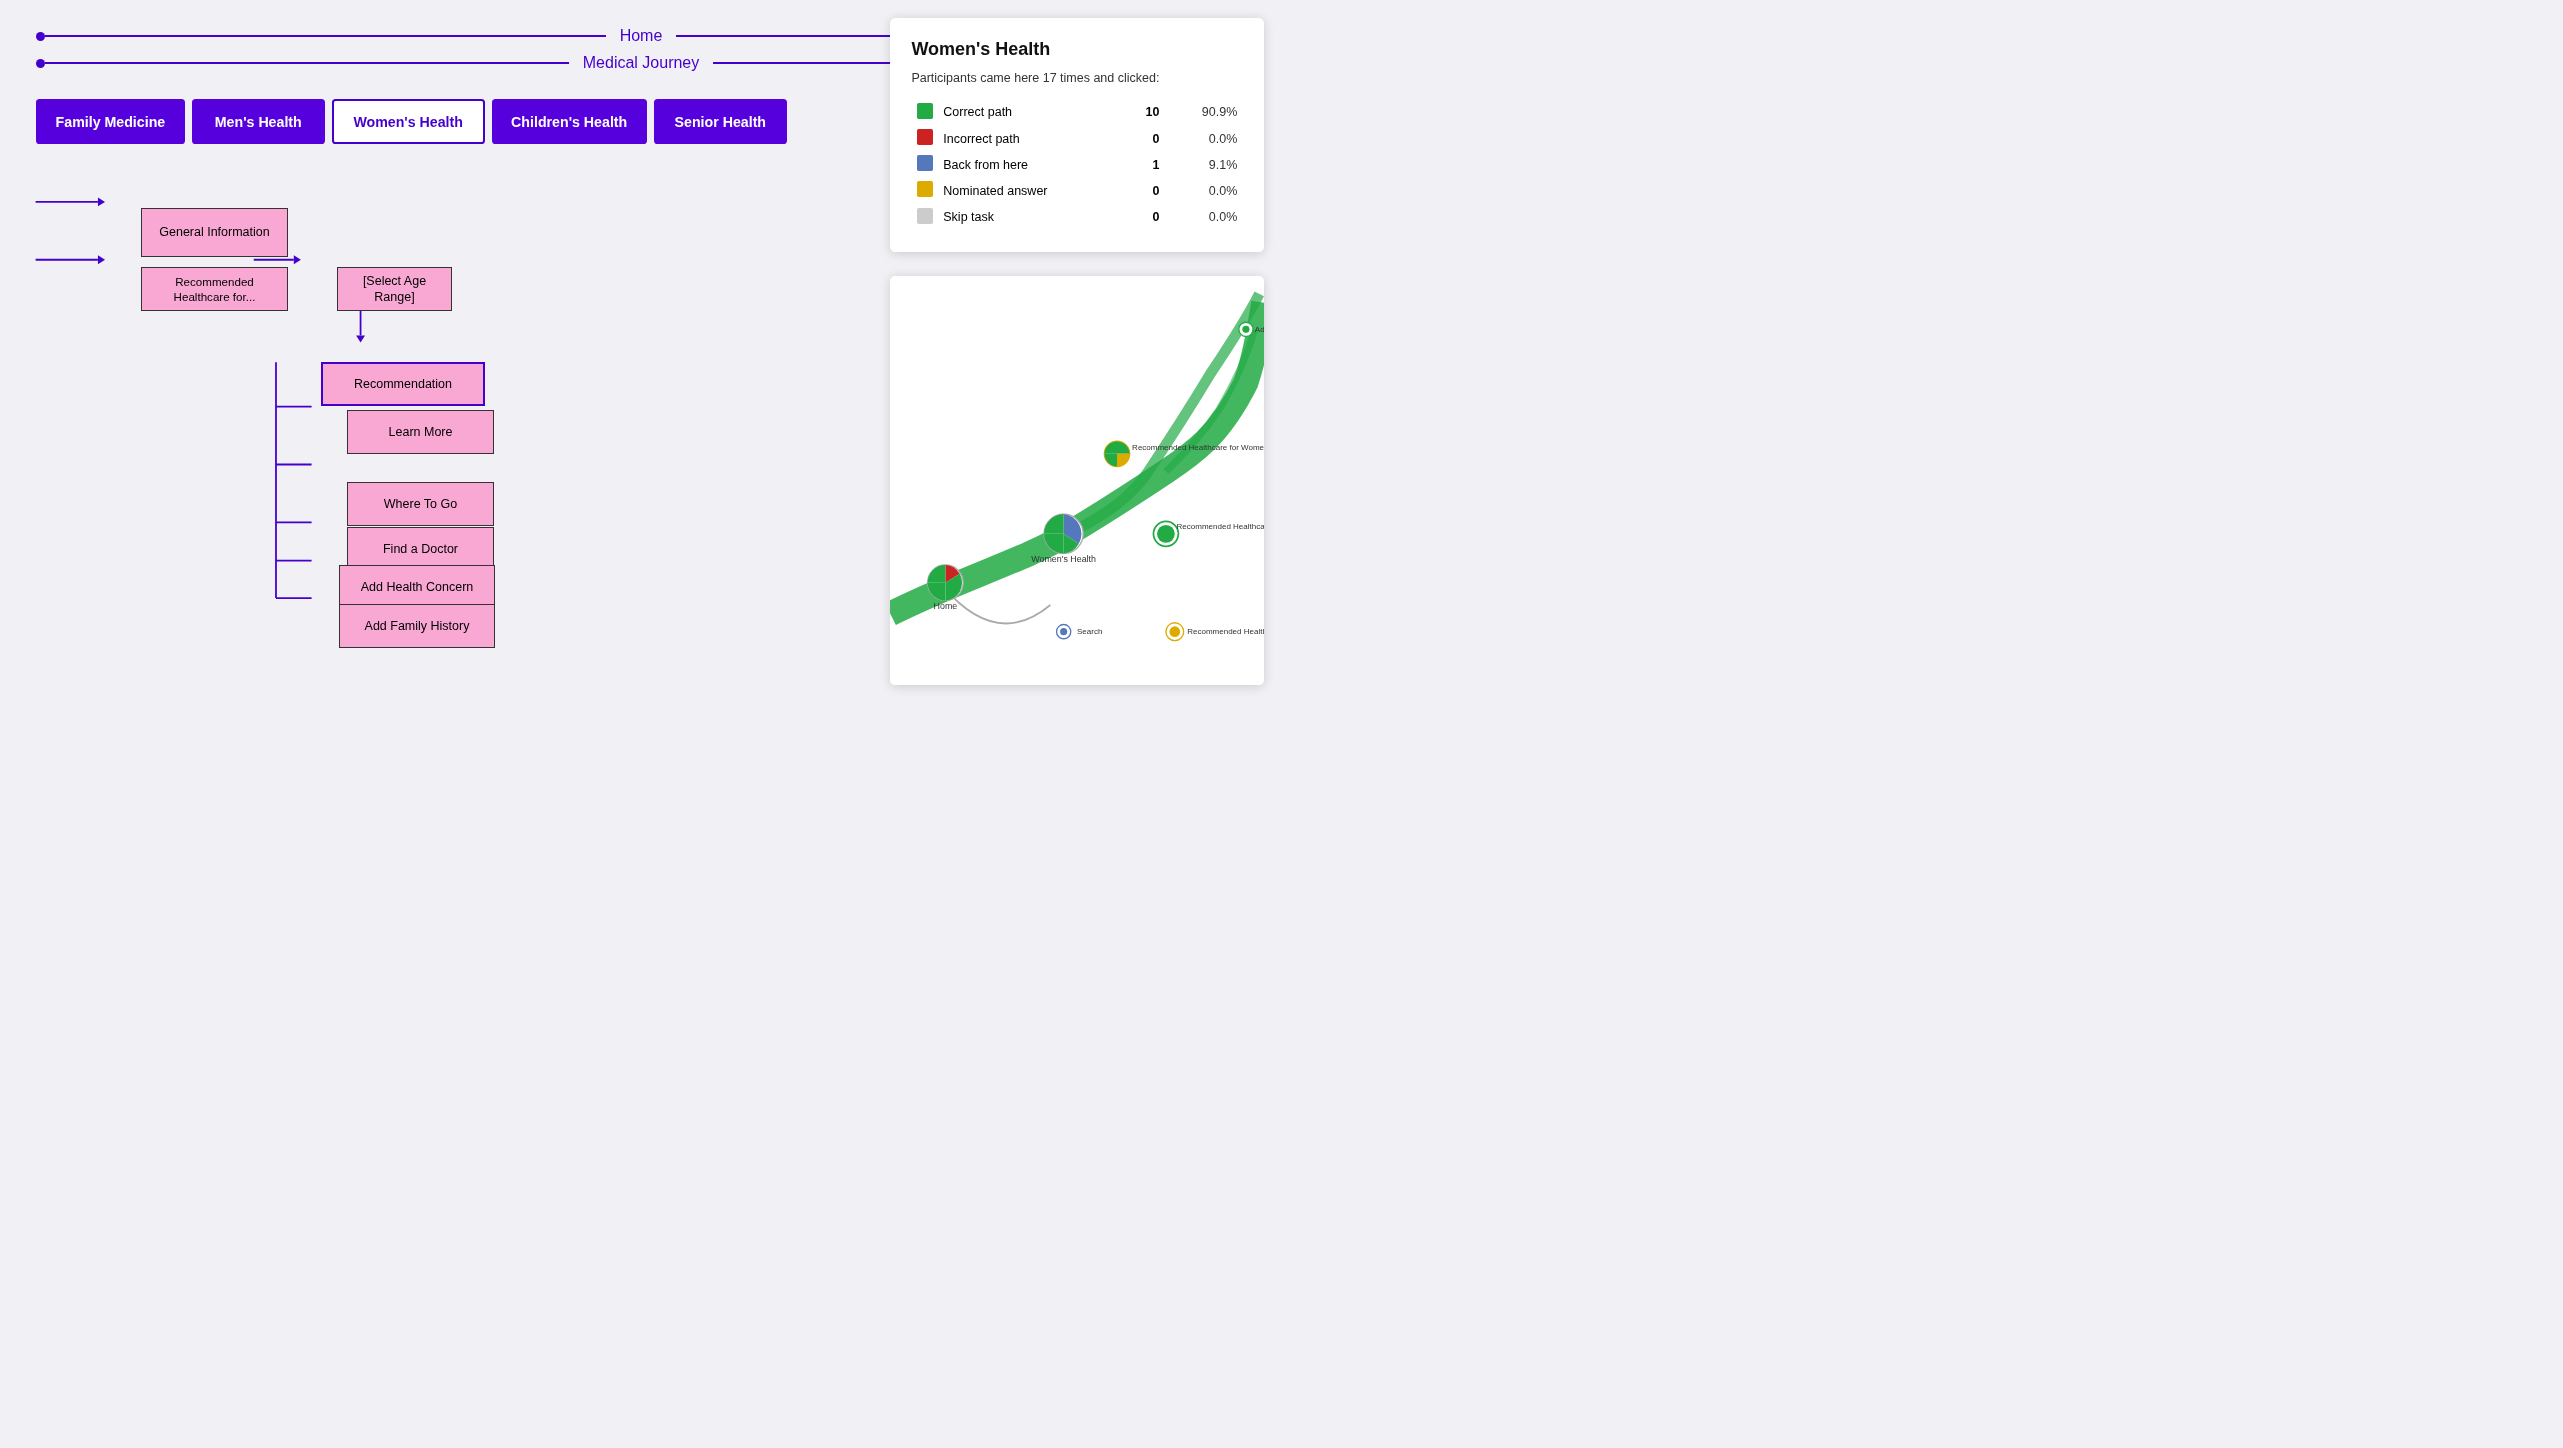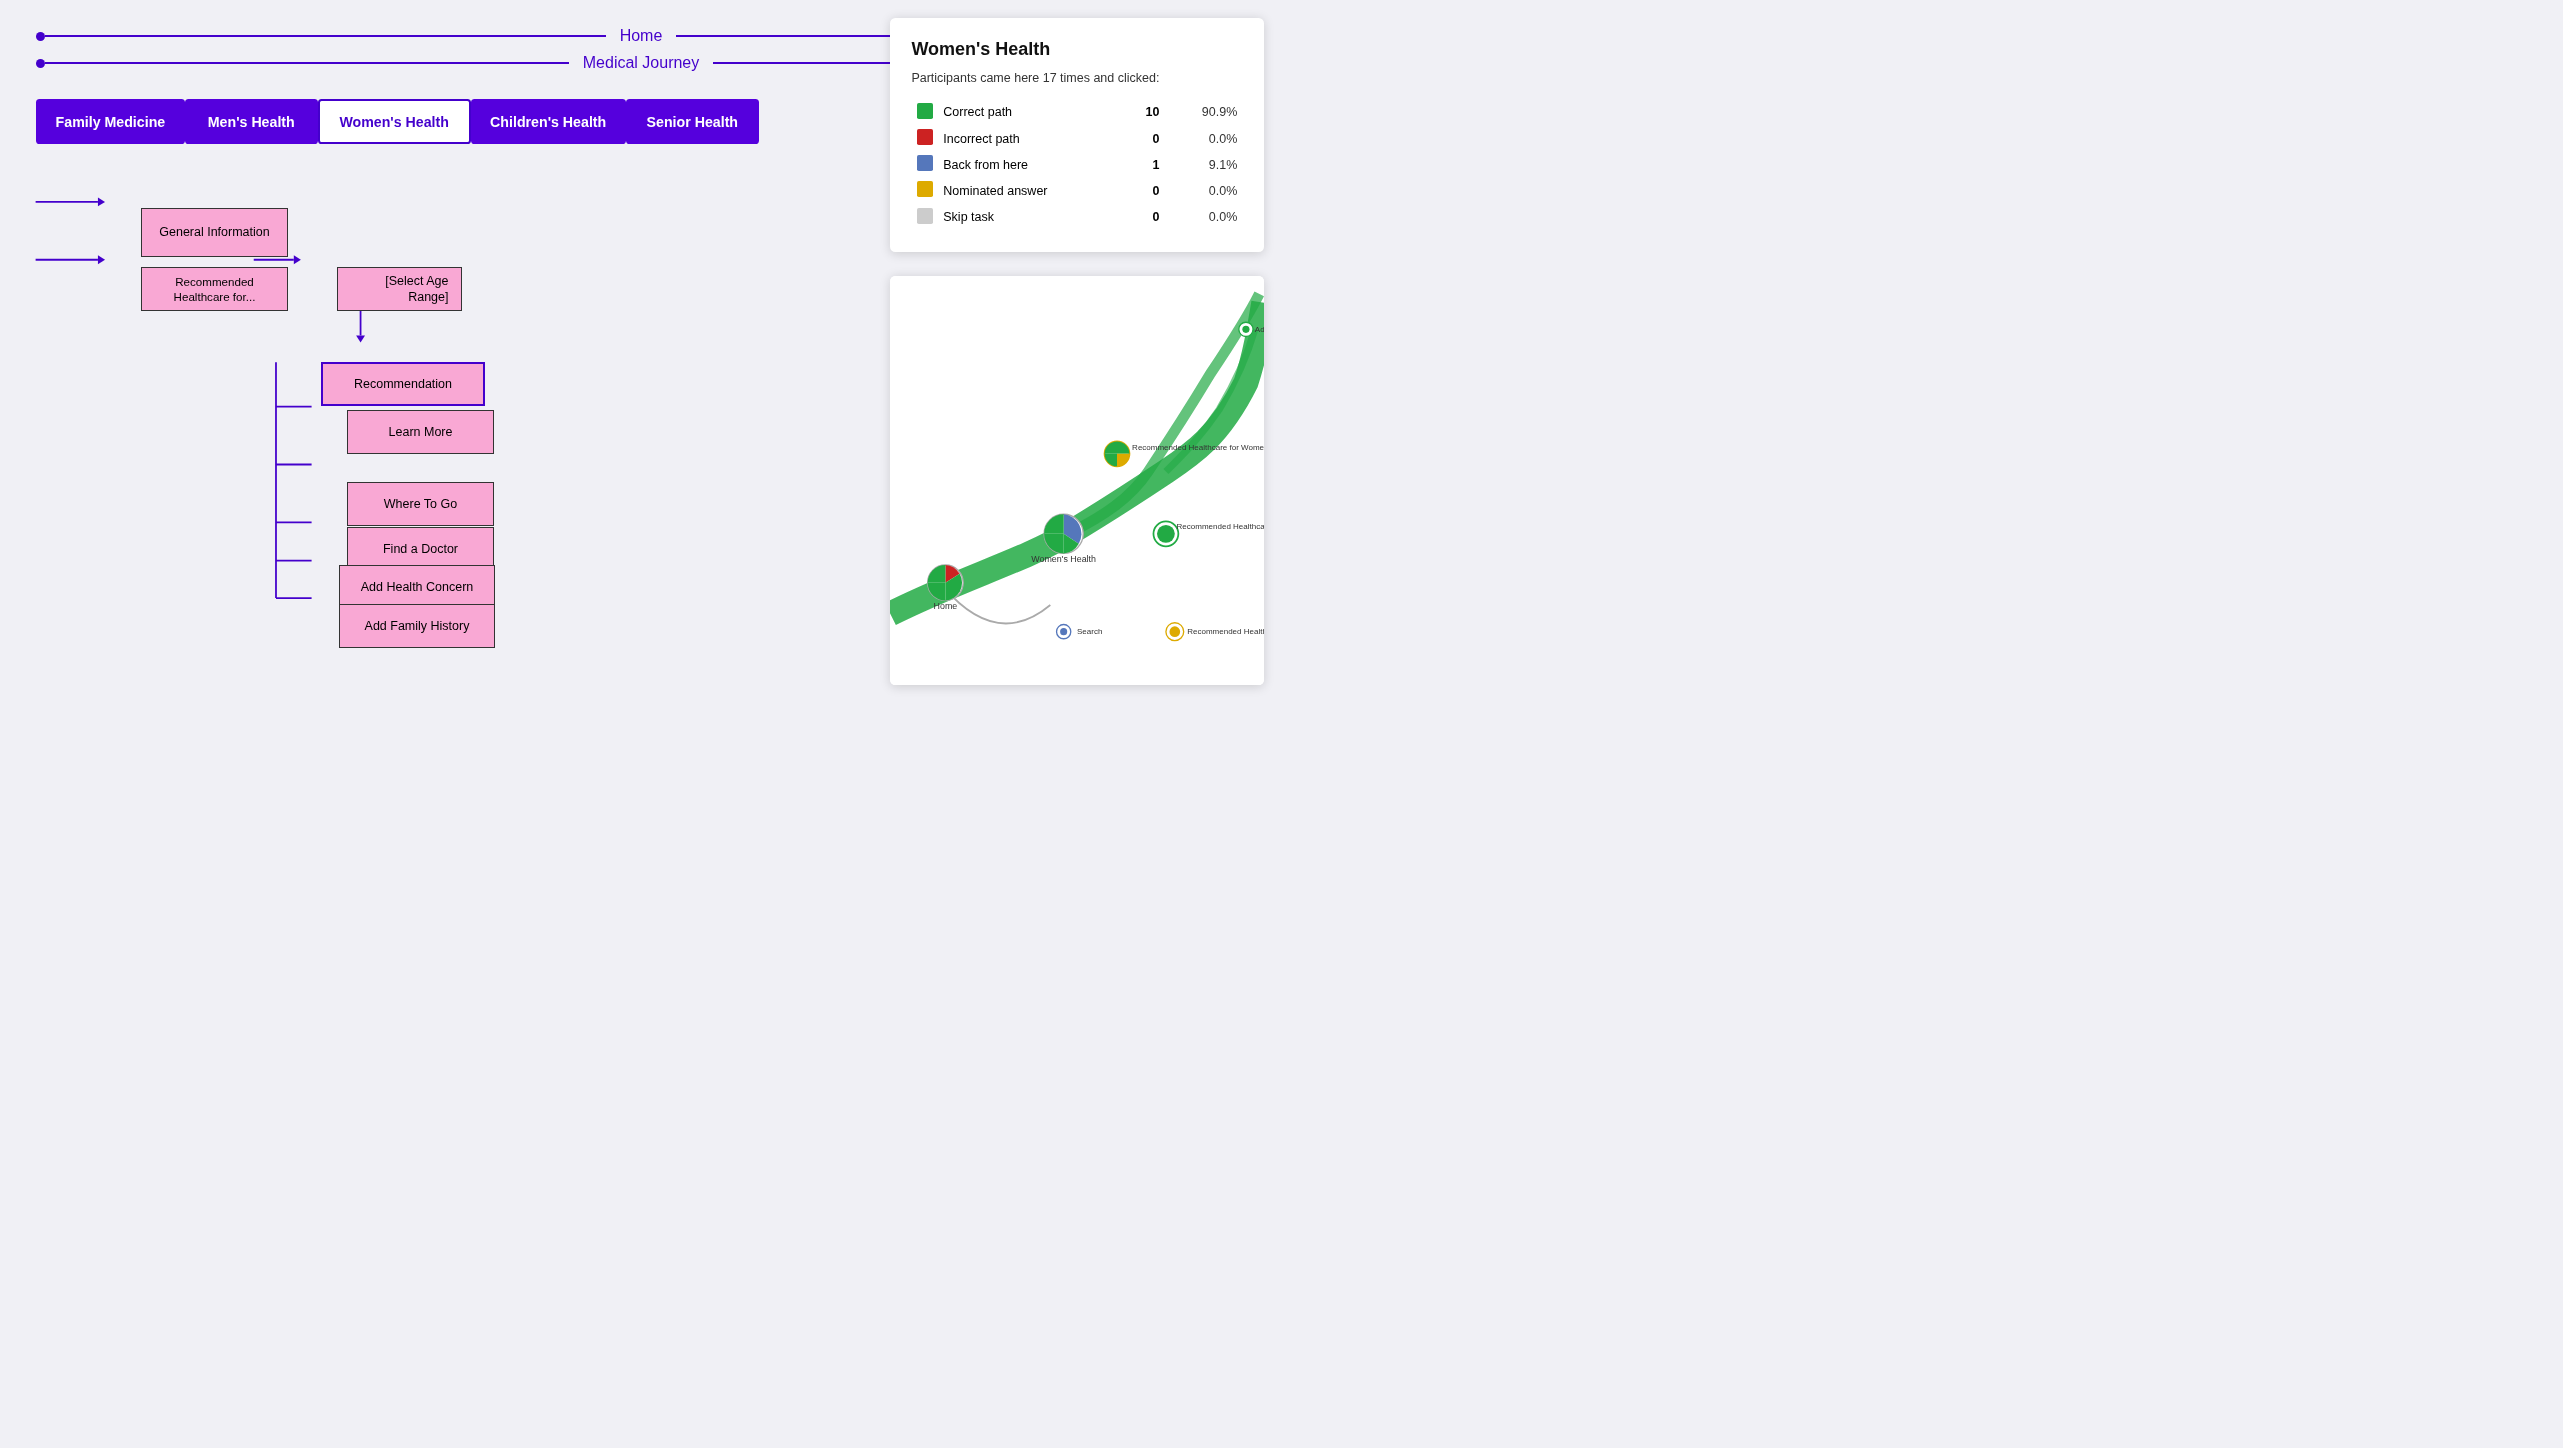--- a/index.html
+++ b/index.html
@@ -36,21 +36,21 @@
       color: #4400cc;
       font-size: 16px;
       font-weight: 500;
       padding: 0 13.3px;
       white-space: nowrap;
     }
 
     
     .tabs-row {
       display: flex;
-      gap: 0;
+      gap: 7px;
       padding: 18px 36px 0 36px;
     }
     .tab-btn {
       background: #5500dd;
       color: white;
       border: none;
       padding: 12.5px 19.6px;
       font-size: 14.2px;
       font-weight: 600;
       cursor: pointer;
@@ -221,21 +221,21 @@
   <div class="flow-nodes">
 
     <div class="flow-node" style="left:105px; top:37px; width:147px; height:49px;">
       <span>General Information</span>
     </div>
 
     <div class="flow-node" style="left:105px; top:96px; width:147px; height:44px; font-size:11.6px;text-align:center;">
       <span>Recommended Healthcare for...</span>
     </div>
 
-    <div class="flow-node" style="left:301px; top:96px; width:125px; height:44px;text-align:right;">
+    <div class="flow-node" style="left:301px; top:96px; width:115px; height:44px;">
       <span>[Select Age Range]</span>
     </div>
 
     <div class="flow-node" style="left:285px; top:191px; width:164px; height:44px; border-color:#4400cc; border-width:2.7px;">
       <span>Recommendation</span>
     </div>
 
     <div class="flow-node" style="left:311px; top:239px; width:147px; height:44px;">
       <span>Learn More</span>
     </div>

